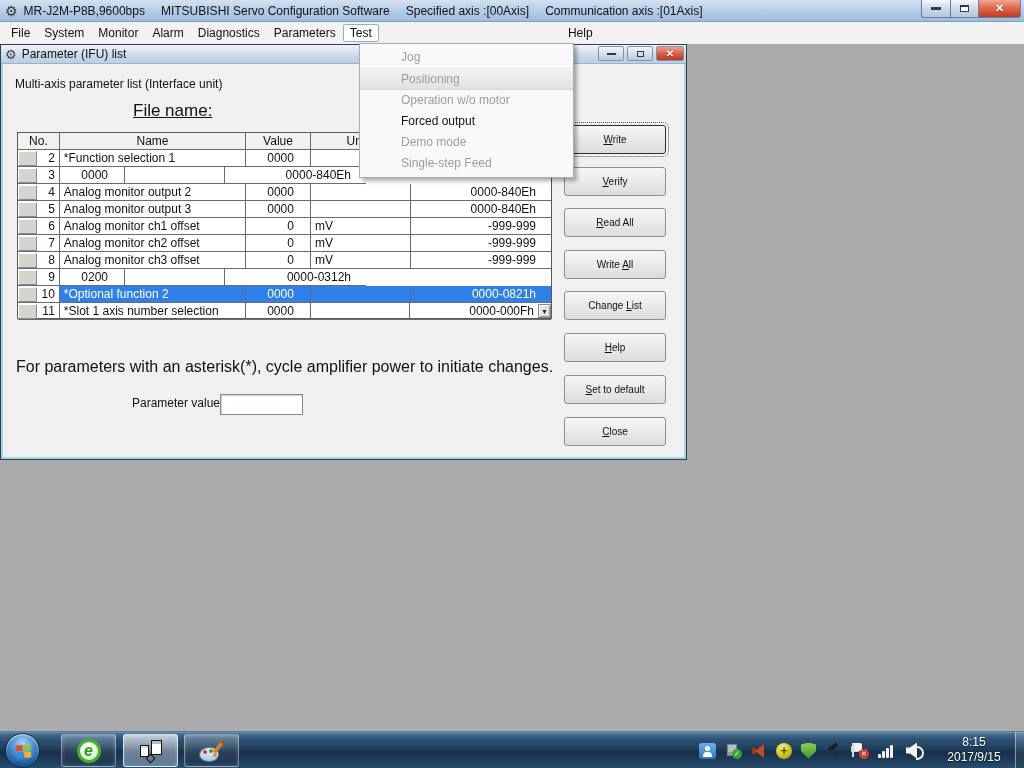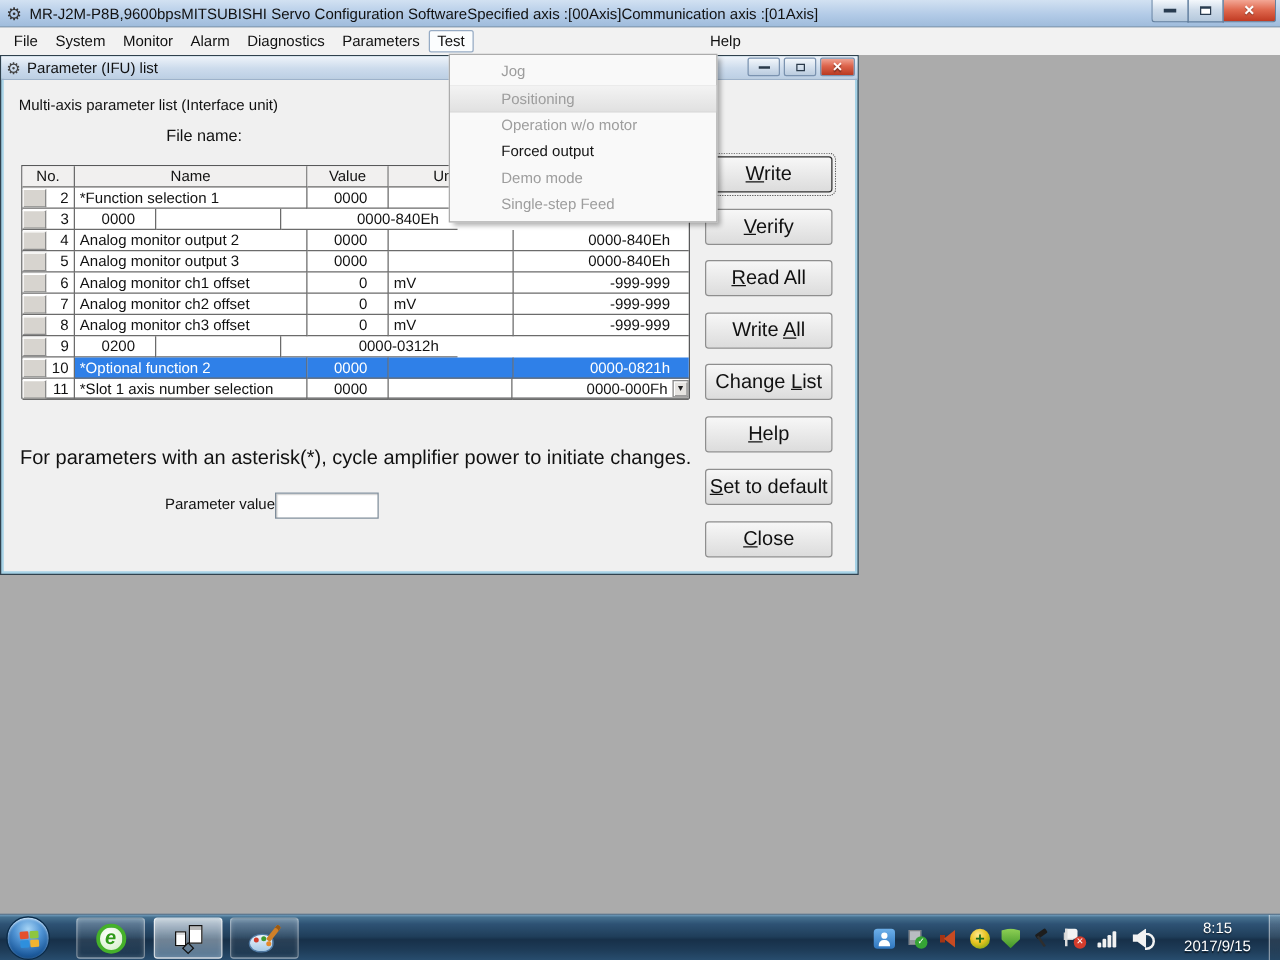--- a/index.html
+++ b/index.html
@@ -11,21 +11,21 @@
 
   
   .titlebar {
     position:absolute; left:0; top:0; width:1024px; height:22px;
     background:linear-gradient(#d2e1f2, #b3cbe7 55%, #9fbcdc);
     border-bottom:1px solid #7e9ebf;
     display:flex; align-items:center; font-size:12px; padding-left:5px;
   }
   .app-ico { font-size:14px; color:#333; margin-right:6px; line-height:14px; }
   .tseg { white-space:nowrap; }
-  .tseg + .tseg { }
+  .tseg + .tseg { margin-left:16px; }
 
   .wincontrols { position:absolute; right:3px; top:0; display:flex; z-index:5; }
   .wbtn {
     height:18px; border:1px solid #64809e; border-top:none;
     background:linear-gradient(#f4f8fc, #cfdcea 45%, #b4c8dc);
     display:flex; align-items:center; justify-content:center; cursor:default;
   }
   .wbtn.min { width:30px; border-radius:0 0 0 3px; }
   .wbtn.max { width:29px; margin-left:-1px; }
   .wbtn.close {
@@ -69,21 +69,21 @@
     display:flex; align-items:center; justify-content:center; margin-left:3px;
   }
   .pwb .dash { width:9px; height:2px; background:#2a3a4a; }
   .pwb .box { width:7px; height:6px; border:1px solid #2a3a4a; background:transparent; }
   .pwb.close {
     width:28px; background:linear-gradient(#f0a392, #dd644c 45%, #b93a22);
     color:#fff; font-weight:bold; font-size:10px; text-shadow:0 1px 1px rgba(0,0,0,.4);
   }
 
   .pw-subtitle { position:absolute; left:15px; top:33px; font-size:12px; }
-  .pw-filelabel { position:absolute; left:133px; top:57px; font-size:13px; }
+  .pw-filelabel { position:absolute; left:133px; top:57px; font-size:17px;text-decoration:underline; }
 
   
   .tbl {
     position:absolute; left:17px; top:88px; width:535px; height:187px;
     background:#fff; border:1px solid #58595a; font-size:12px;
   }
   .trow { display:flex; height:17px; line-height:16px; }
   .c { border-right:1px solid #6b6b6b; border-bottom:1px solid #6b6b6b; overflow:hidden; white-space:nowrap; }
   .cno    { width:42px; display:flex; align-items:center; }
   .cname  { width:187px; padding-left:4px; }
@@ -114,21 +114,21 @@
     position:absolute; left:220px; top:350px; width:83px; height:21px;
     background:#fff; border:1px solid #7e8c99;
     box-shadow: inset 1px 1px 1px rgba(0,0,0,.18);
     font-family:"Liberation Sans", sans-serif; font-size:12px; padding:0 3px;
   }
 
   .pbtn {
     position:absolute; left:564px; width:102px; height:29px;
     background:linear-gradient(#f7f7f7, #e4e4e4 70%, #dcdcdc);
     border:1px solid #8e8e8e; border-radius:3px;
-    font-family:"Liberation Sans", sans-serif; font-size:16px; color:#111; cursor:default;
+    font-family:"Liberation Sans", sans-serif; font-size:10px; color:#111; cursor:default;
   }
   .pbtn .key { text-decoration:underline; }
   .pbtn.default { border:1px solid #2e2e2e; outline:1px dotted #555; outline-offset:2px; }
 
   
   .testmenu {
     position:absolute; left:359px; top:43px; width:215px; height:135px;
     background:#f9f9f9; border:1px solid #acacac;
     box-shadow:3px 3px 4px rgba(0,0,0,.32); z-index:50; padding-top:3px; font-size:12px;
   }

